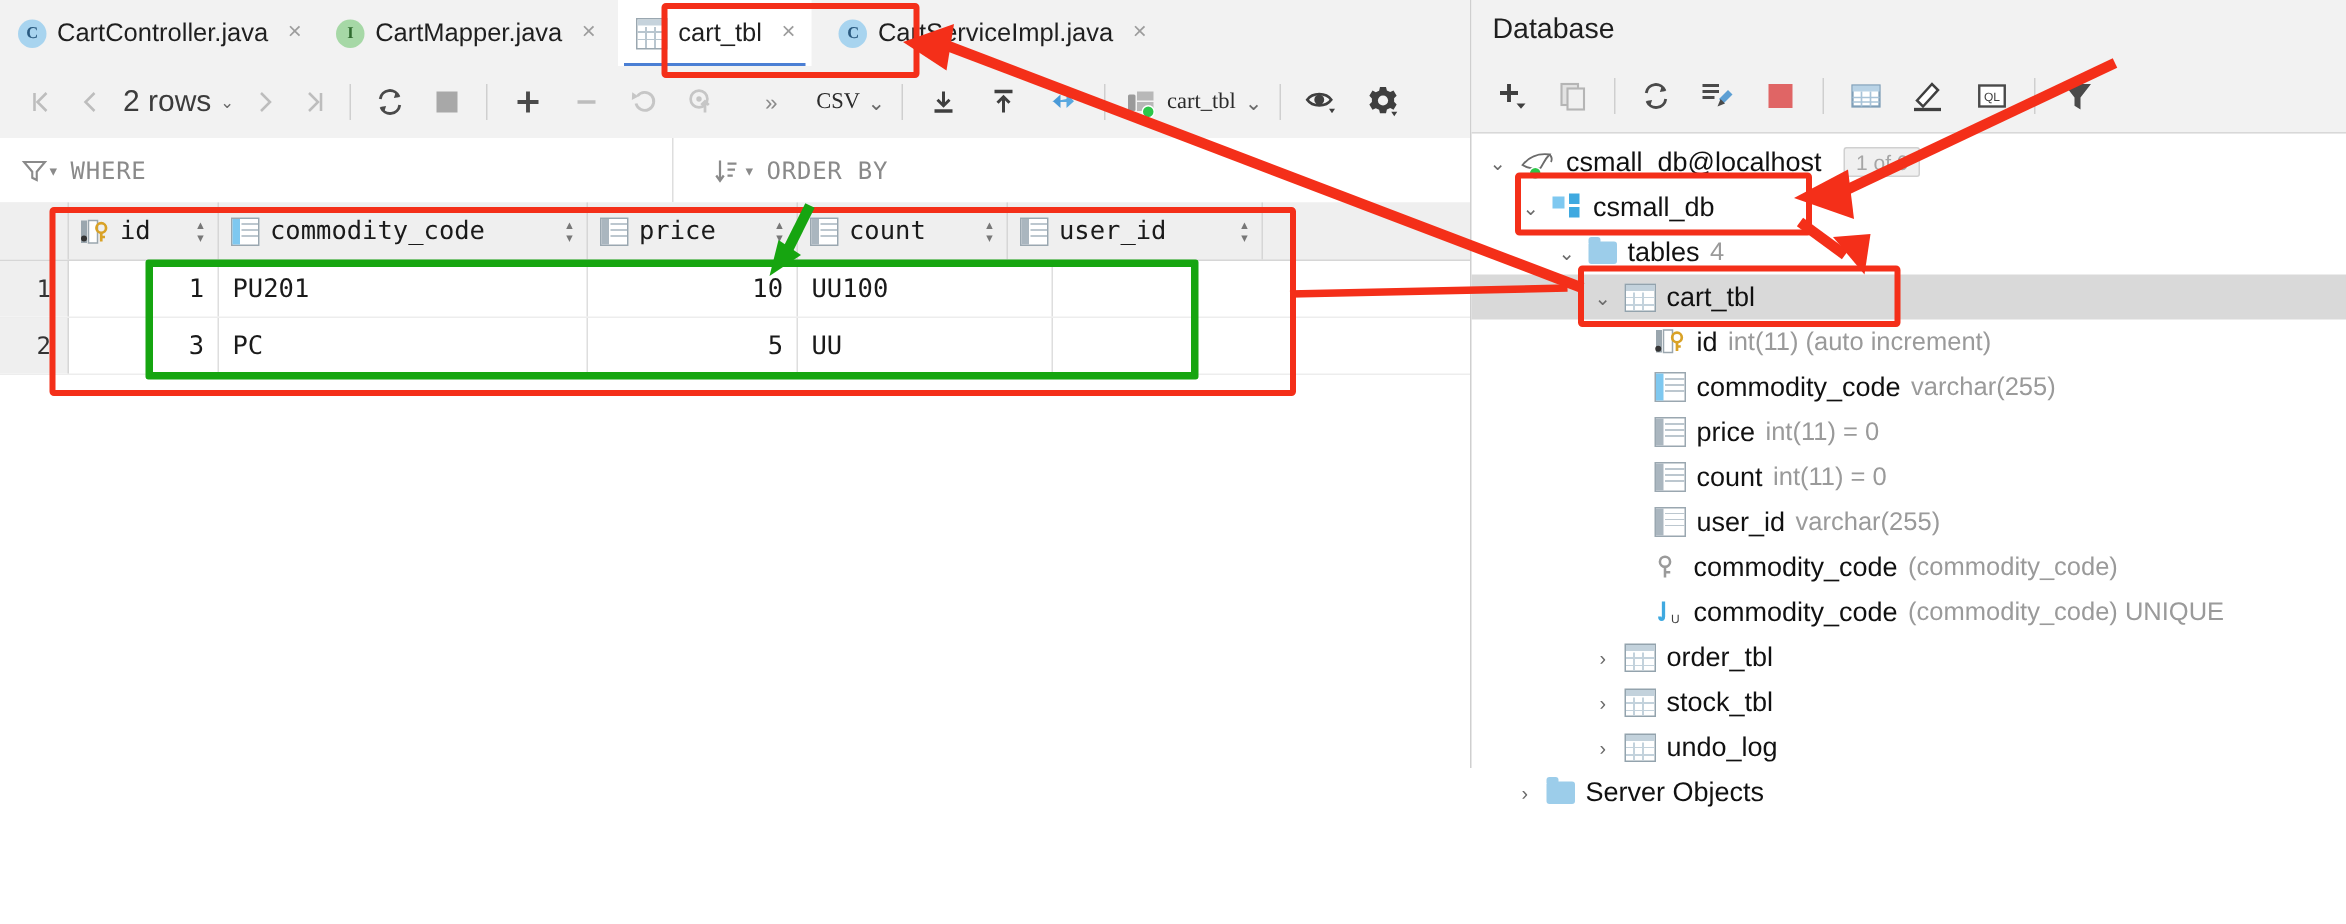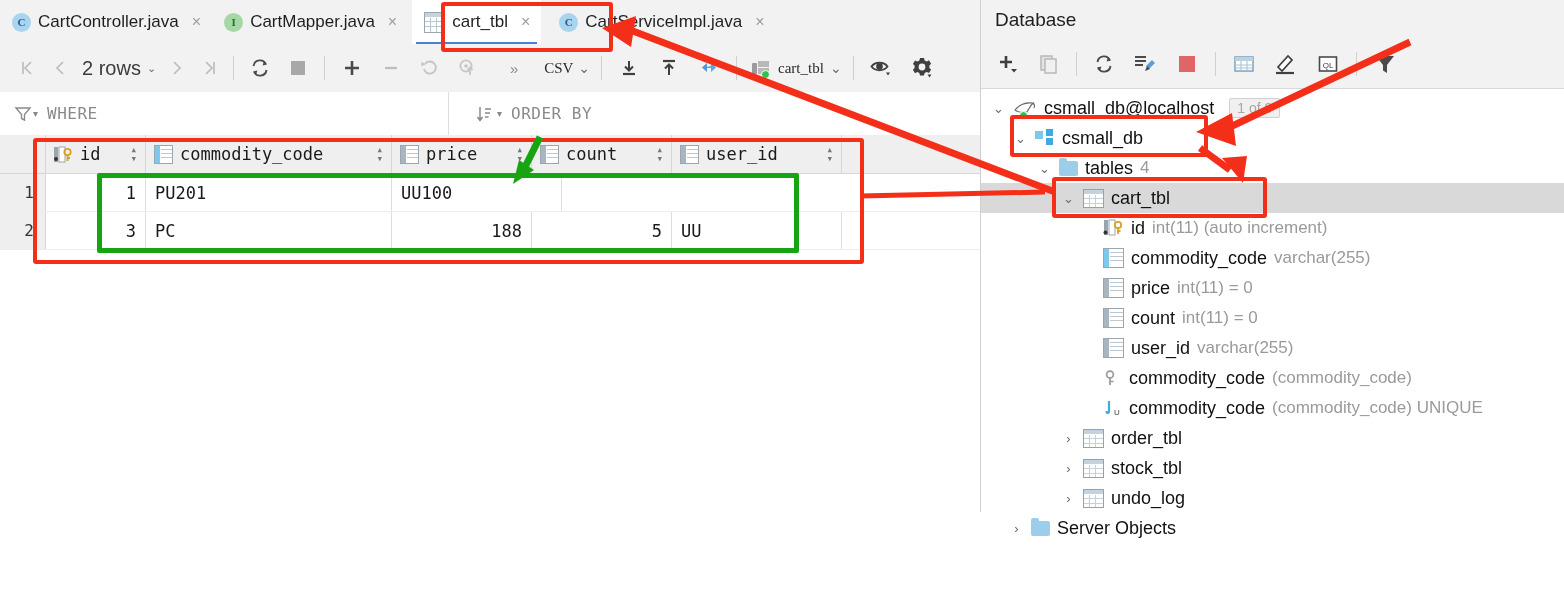--- a/index.html
+++ b/index.html
@@ -315,28 +315,28 @@
           <span class="colico"></span>
           <span>user_id</span>
           <span class="sortarr">▴<br>▾</span>
         </div>
       </div>
 
       <div class="gr">
         <div class="gc rownum">1</div>
         <div class="gc w-id num">1</div>
         <div class="gc w-cc txt">PU201</div>
+        <div class="gc w-ct num">10</div>
         <div class="gc w-ui txt">UU100</div>
       </div>
 
       <div class="gr">
         <div class="gc rownum">2</div>
         <div class="gc w-id num">3</div>
         <div class="gc w-cc txt">PC</div>
-        <div class="gc w-pr num">188</div>
         <div class="gc w-ct num">5</div>
         <div class="gc w-ui txt">UU</div>
       </div>
     </div>
   </div>
 
   <div class="right-pane">
     <div class="db-title">Database</div>
 
     <div class="db-toolbar">

